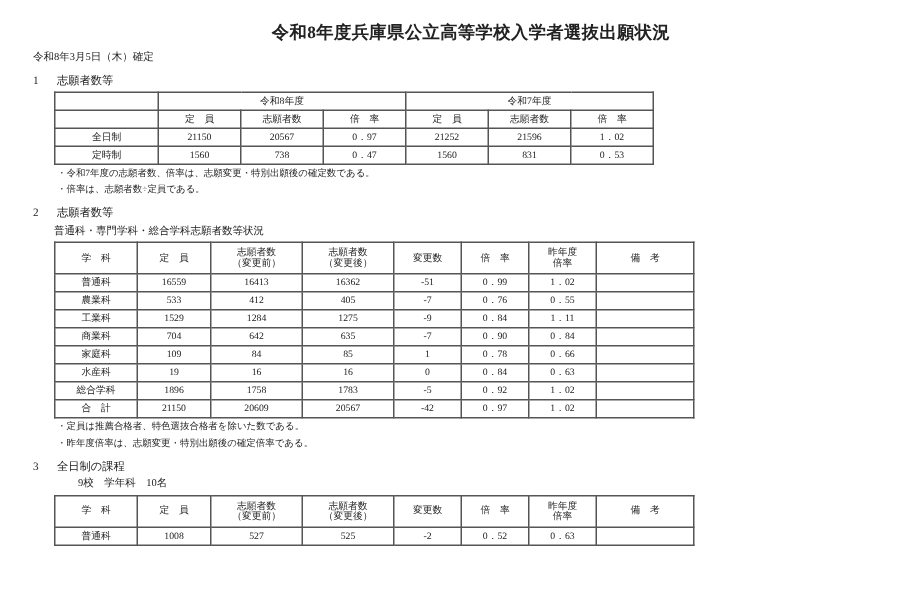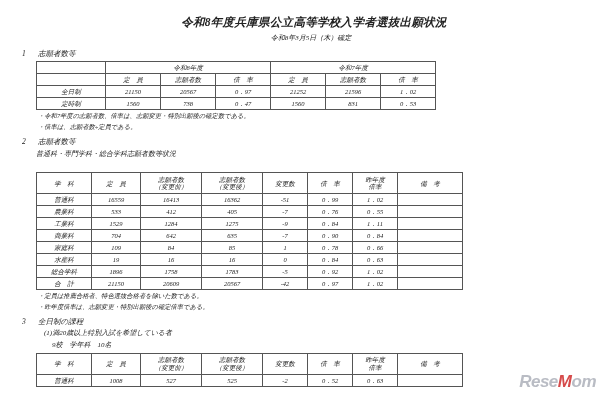--- a/index.html
+++ b/index.html
@@ -7,56 +7,55 @@
     width:610px;height:400px;overflow:hidden;
     background:#ffffff;
     font-family:"Liberation Serif", serif;
     color:#222;
   }
   .page{
     position:relative;
     width:610px;height:400px;
     box-sizing:border-box;
     padding:10px 4px 0 22px;
-    font-style:italic;
   }
   .title{
     text-align:center;
     font-size:11.5px;
     font-weight:bold;
     letter-spacing:0.3px;
     line-height:1.5;
     margin:4px 0 0 0;
   }
   .title2{
     text-align:center;
     font-size:11.5px;
     font-weight:bold;
     letter-spacing:0.3px;
     line-height:1.5;
     margin:0 0 2px 0;
   }
   .datestamp{
-    text-align:center;
+    text-align:left;
     font-size:7px;
     margin:2px 6px 6px 0;
   }
   .sec{
     margin:0 0 6px 0;
   }
   .sec-head{
     font-size:7.5px;
     margin:0 0 2px 0;
     display:flex;
     gap:6px;
   }
   .sec-num{width:10px;display:inline-block;}
   .sub-head{
     font-size:7px;
-    margin:0 0 13px 14px;
+    margin:0 0 2px 14px;
   }
   table.grid{
     border-collapse:collapse;
     margin-left:14px;
     font-size:6.5px;
     table-layout:fixed;
   }
   table.grid th, table.grid td{
     border:0.6px solid #555;
     padding:1px 2px;
@@ -250,21 +249,20 @@
       </table>
     <div class="note">・定員は推薦合格者、特色選抜合格者を除いた数である。</div>
     <div class="note">・昨年度倍率は、志願変更・特別出願後の確定倍率である。</div>
   </div>
 
   <div class="sec">
     <div class="sec-head">
       <span class="sec-num">3</span>
       <span>全日制の課程</span>
     </div>
-    <div class="sub-note">(1)満20歳以上特別入試を希望している者</div>
     <div class="sub-note indent2">9校　学年科　10名</div>
     <table class="grid t3">
       <tbody>
           <tr>
         <th style="width:50px;height:18px">学　科</th>
         <th style="width:44px">定　員</th>
         <th style="width:56px;white-space:pre-line">志願者数
 （変更前）</th>
         <th style="width:56px;white-space:pre-line">志願者数
 （変更後）</th>
@@ -283,17 +281,14 @@
         <td>0．52</td>
         <td>0．63</td>
         <td></td>
       </tr>
 
     </tbody>
       </table>
 
   </div>
 
-  <div class="watermark">
-    <span>Rese</span><span class="dot">M</span><span>om</span>
-  </div>
 
 </div>
 
 </body></html>

